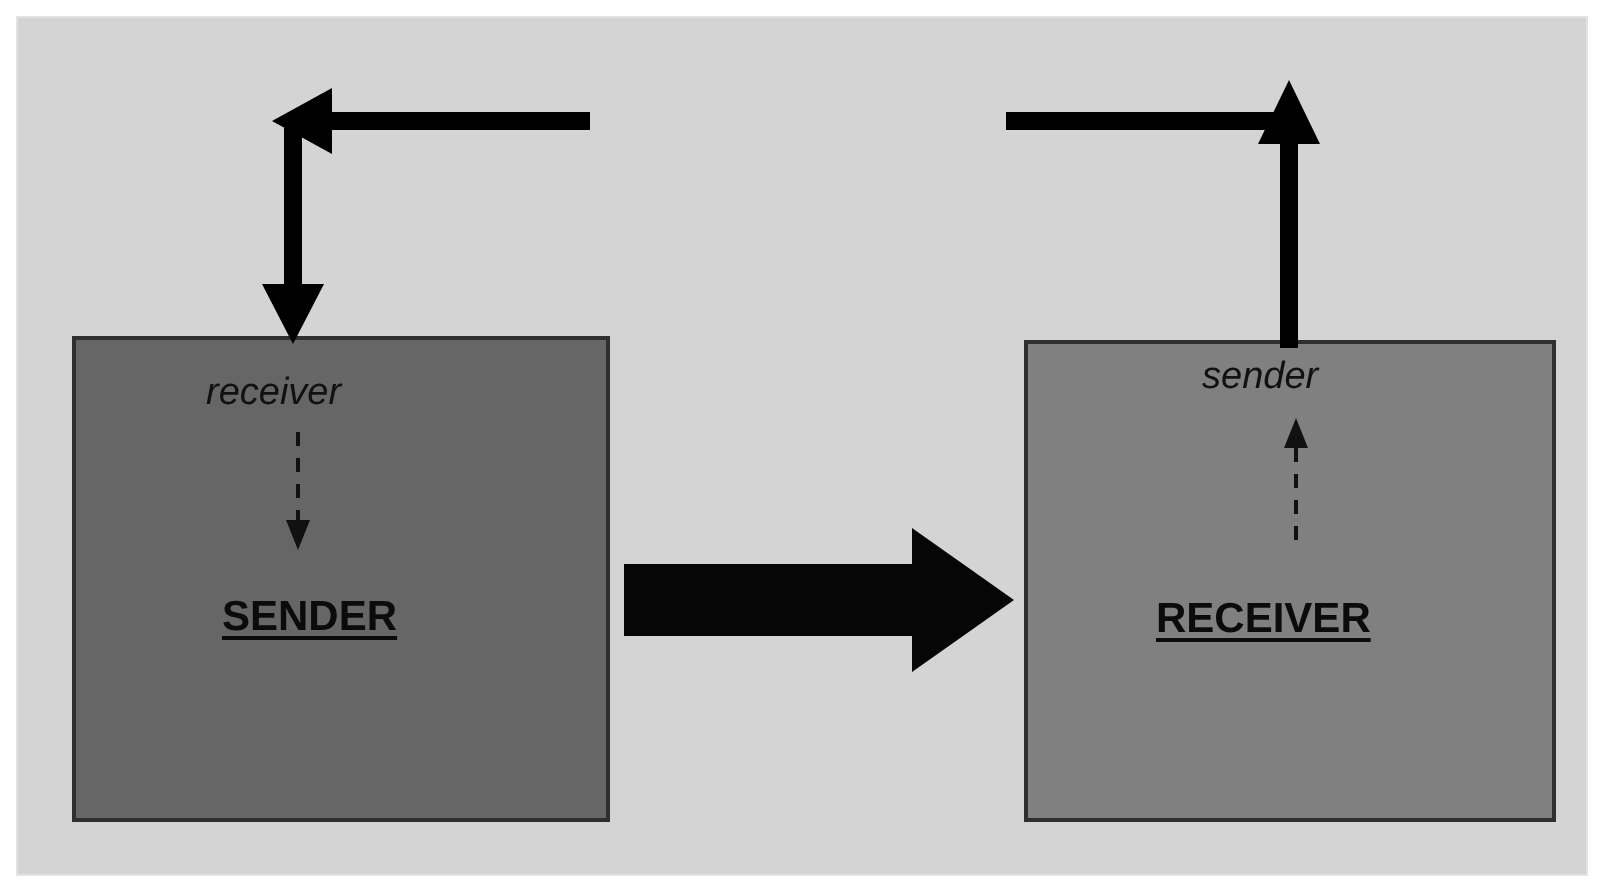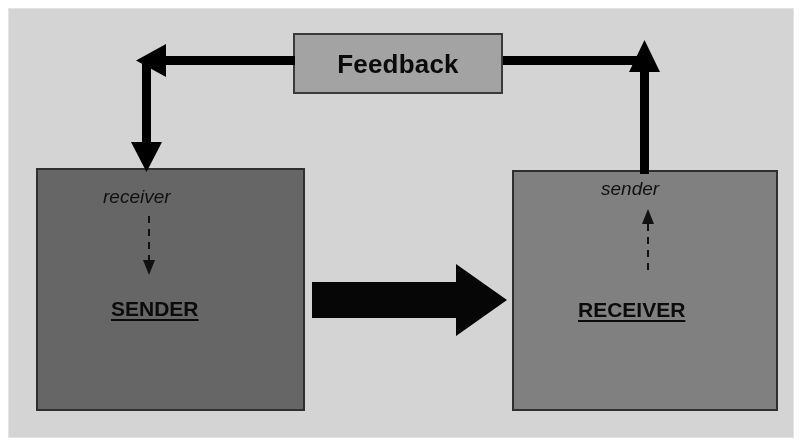--- a/index.html
+++ b/index.html
@@ -95,23 +95,20 @@
     height: 446px;
     pointer-events: none;
   }
 </style>
 </head>
 <body>
 
 <div id="canvas">
   <div id="plate"></div>
 
-  <div id="feedback-box">
-    <span id="feedback-label">Feedback</span>
-  </div>
 
   <div id="sender-box" class="process-box"></div>
   <span class="role-italic" style="left:103px; top:186px;">receiver</span>
   <span class="main-title" style="left:111px; top:297px;">SENDER</span>
 
   <div id="receiver-box" class="process-box"></div>
   <span class="role-italic" style="left:601px; top:178px;">sender</span>
   <span class="main-title" style="left:578px; top:298px;">RECEIVER</span>
 
   <svg class="overlay" viewBox="0 0 802 446" xmlns="http://www.w3.org/2000/svg">

